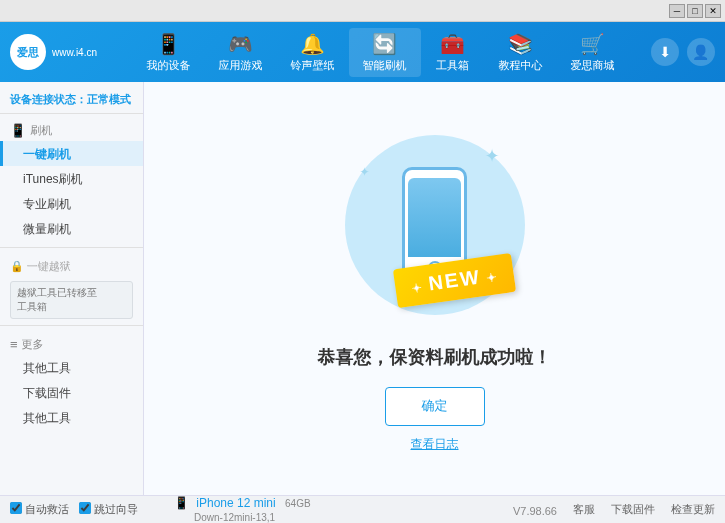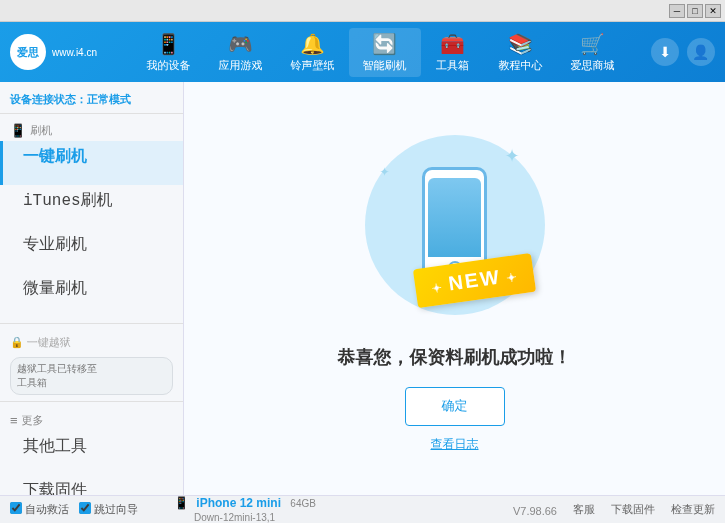--- a/index.html
+++ b/index.html
@@ -78,21 +78,21 @@
     }
 
     
     .main-layout {
       display: flex;
       height: calc(523px - 22px - 60px - 28px);
     }
 
     
     .sidebar {
-      width: 184px;
+      width: 144px;
       background: #f5f7fa;
       border-right: 1px solid #dde;
       padding: 6px 0;
       flex-shrink: 0;
       overflow-y: auto;
     }
     .status-bar-top {
       padding: 4px 10px 6px;
       font-size: 11px;
       color: #555;
@@ -102,40 +102,39 @@
     .status-bar-top span { color: #1a9de8; font-weight: bold; }
 
     .sidebar-section-label {
       display: flex; align-items: center;
       padding: 5px 10px 3px;
       color: #888; font-size: 11px;
     }
     .sidebar-section-label .s-icon { margin-right: 4px; font-size: 13px; }
 
     .sidebar-item {
-      padding: 5px 14px 18px 20px;
-      color: #444; font-size: 16px;
+      padding: 5px 14px 3px 20px;
+      color: #444; font-size: 12px;
       cursor: pointer;
       border-left: 3px solid transparent;
-      font-family: Liberation Mono, monospace;
     }
     .sidebar-item.active {
       background: #e0f0fb;
       color: #1a9de8;
       border-left: 3px solid #1a9de8;
       font-weight: bold;
     }
 
     .sidebar-divider { height: 1px; background: #e0e0e0; margin: 6px 0; }
 
     .sidebar-note {
       margin: 4px 10px;
       background: #eef2f5;
       border: 1px solid #d8dde2;
-      border-radius: 10px;
+      border-radius: 3px;
       padding: 4px 6px;
       font-size: 10px;
       color: #777;
       line-height: 1.4;
     }
     .sidebar-locked {
       display: flex; align-items: center;
       padding: 5px 10px 3px 10px;
       color: #aaa; font-size: 11px;
     }
@@ -270,21 +269,21 @@
     .checkbox-item {
       display: flex; gap: 3px;
       font-size: 11px; color: #555;
     }
     .checkbox-item input { width: 12px; height: 12px; accent-color: #1a9de8; }
 
     .bottom-device {
       flex: 1;
       padding-left: 4px;
     }
-    .device-name { font-size: 12px; color: #1a9de8; font-weight: bold; }
+    .device-name { font-size: 12px; color: #1a9de8; font-weight: normal; }
     .device-detail { font-size: 10px; color: #888; }
 
     .bottom-right {
       display: flex; gap: 16px; align-items: flex-end;
       font-size: 11px; color: #666;
     }
     .bottom-right span { cursor: pointer; }
     .version-text { color: #888; }
   </style>
 </head>

